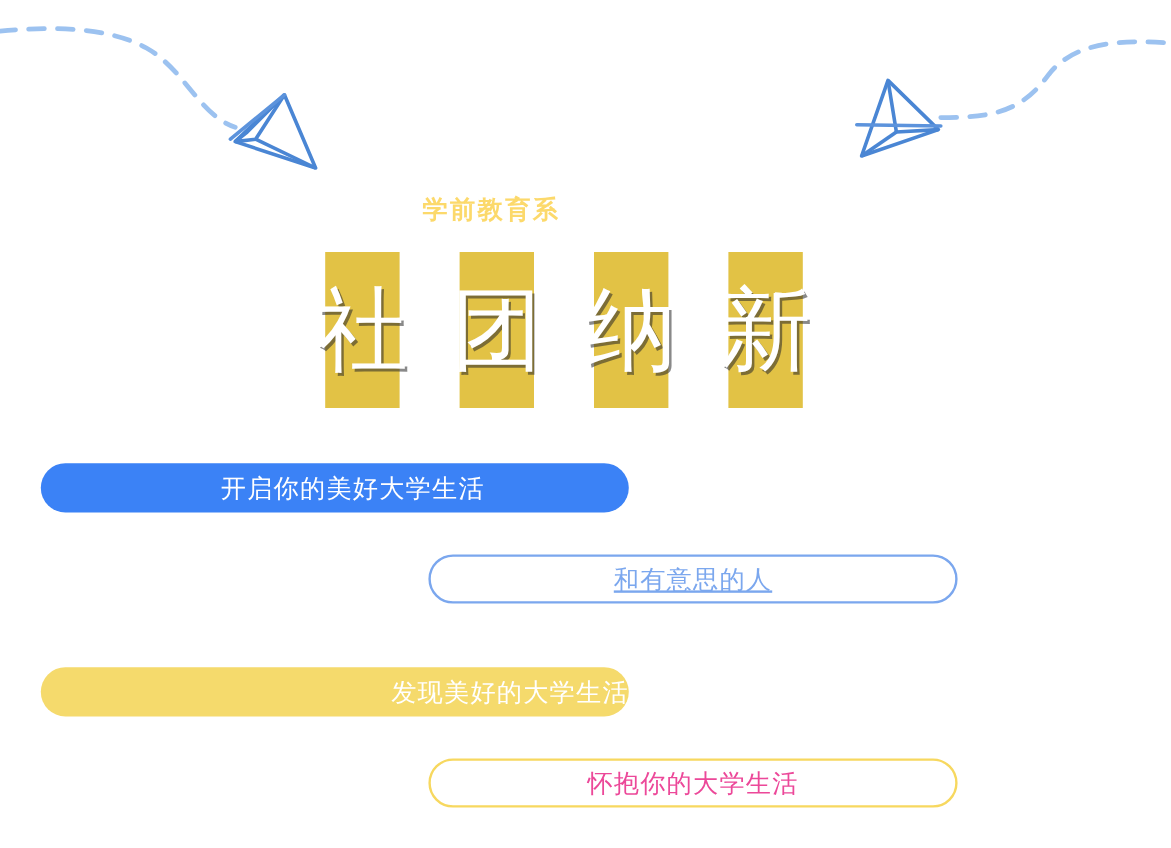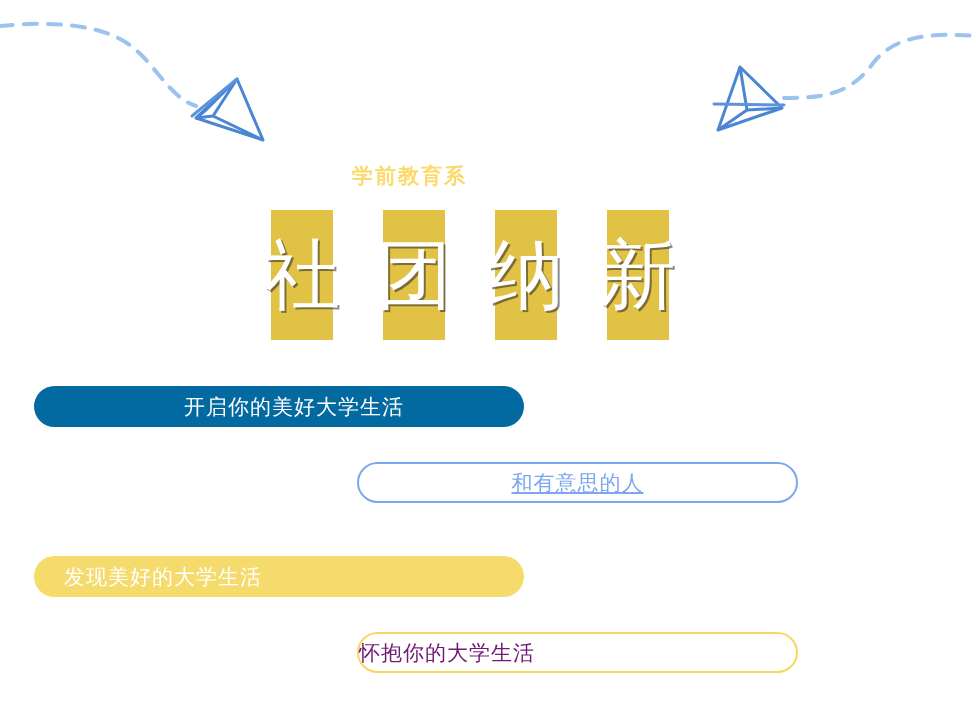--- a/index.html
+++ b/index.html
@@ -90,21 +90,21 @@
     align-items: center;
     font-size: 21px;
     letter-spacing: 1px;
     white-space: nowrap;
   }
   .pill-filled-blue {
     left: 34px;
     top: 386px;
     width: 490px;
     height: 41px;
-    background: #0369a1;
+    background: #3b82f6;
     color: #ffffff;
     justify-content: center;
     padding-left: 30px;
   }
   .pill-outline-blue {
     left: 357px;
     top: 462px;
     width: 441px;
     height: 41px;
     background: transparent;
@@ -113,31 +113,32 @@
     justify-content: center;
     text-decoration: underline;
   }
   .pill-filled-yellow {
     left: 34px;
     top: 556px;
     width: 490px;
     height: 41px;
     background: #F5DA6C;
     color: #ffffff;
-    justify-content: flex-start;
+    justify-content: flex-end;
     padding-left: 30px;
   }
   .pill-outline-yellow {
     left: 357px;
     top: 632px;
     width: 441px;
     height: 41px;
     background: transparent;
     border: 2px solid #F7D85F;
-    color: #701a75;
+    color: #ec4899;
+    justify-content: center;
     font-family: Liberation Mono, monospace;
   }
 </style>
 </head>
 <body>
 
 <div class="poster">
 
   <svg class="decor-layer" viewBox="0 0 976 707" width="976" height="707" xmlns="http://www.w3.org/2000/svg">
 

